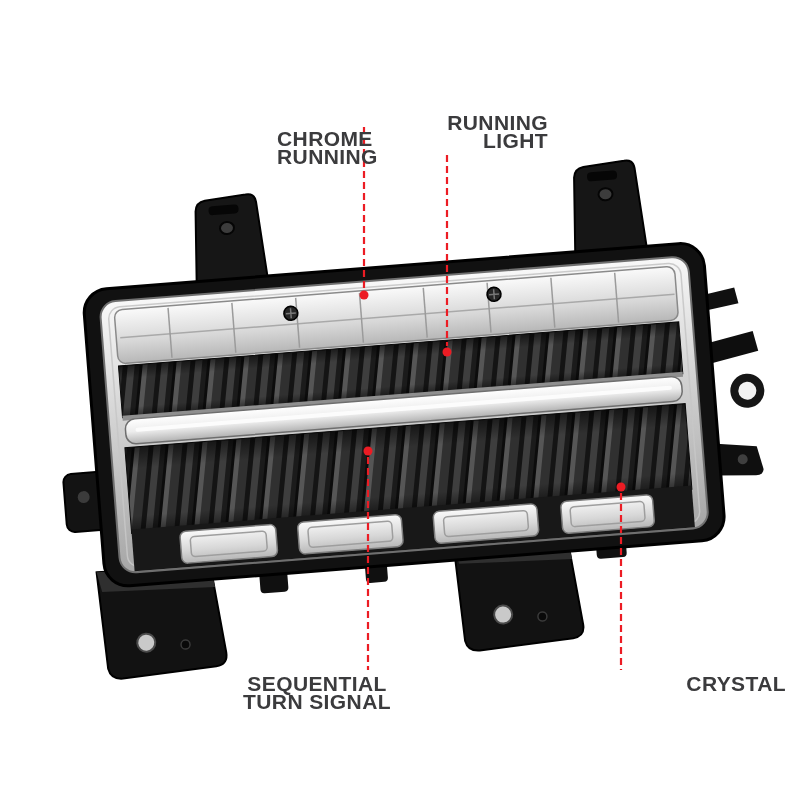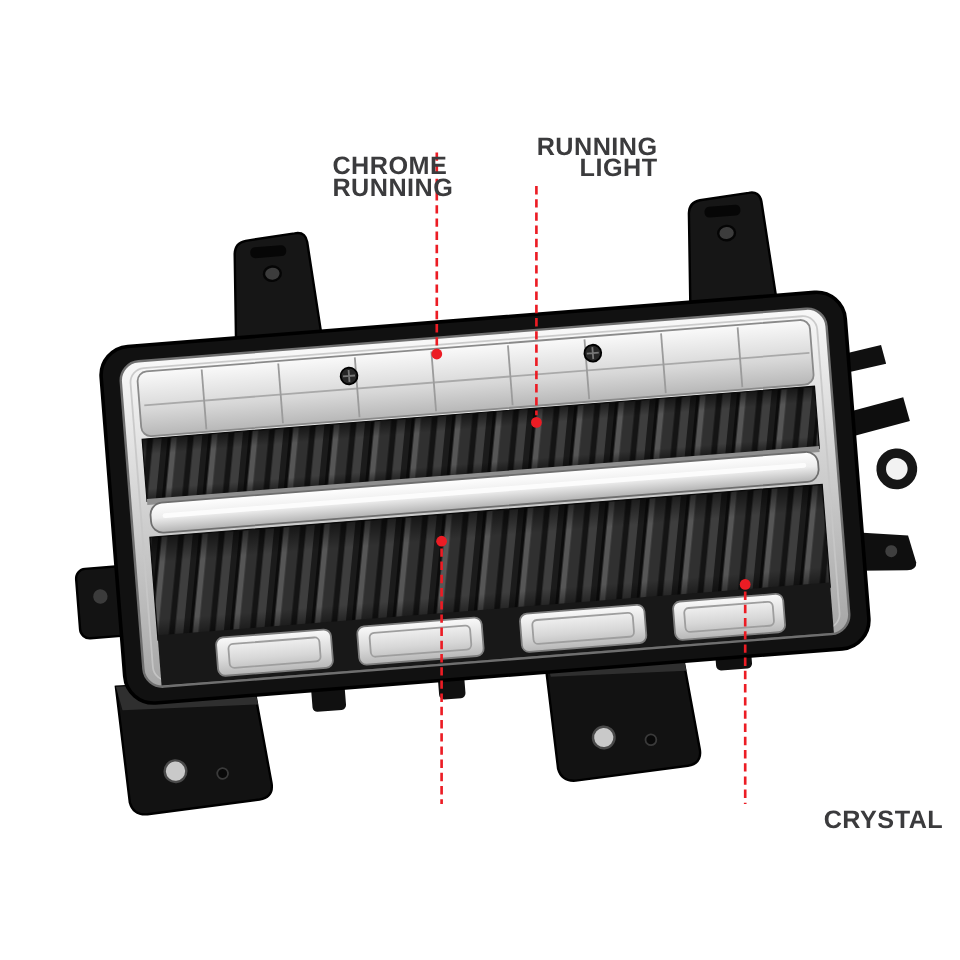--- a/index.html
+++ b/index.html
@@ -190,18 +190,22 @@
   <div class="callout" id="callout-chrome-housing">
     <span>CHROME</span>
     <span>RUNNING</span>
   </div>
 
   <div class="callout" id="callout-running-light">
     <span>RUNNING</span>
     <span>LIGHT</span>
   </div>
 
+  <div class="callout" id="callout-sequential">
+    <span>SEQUENTIAL</span>
+    <span>TURN SIGNAL</span>
+  </div>
 
   <div class="callout" id="callout-crystal">
     <span>CRYSTAL</span>
   </div>
 
 </div>
 
 </body></html>

